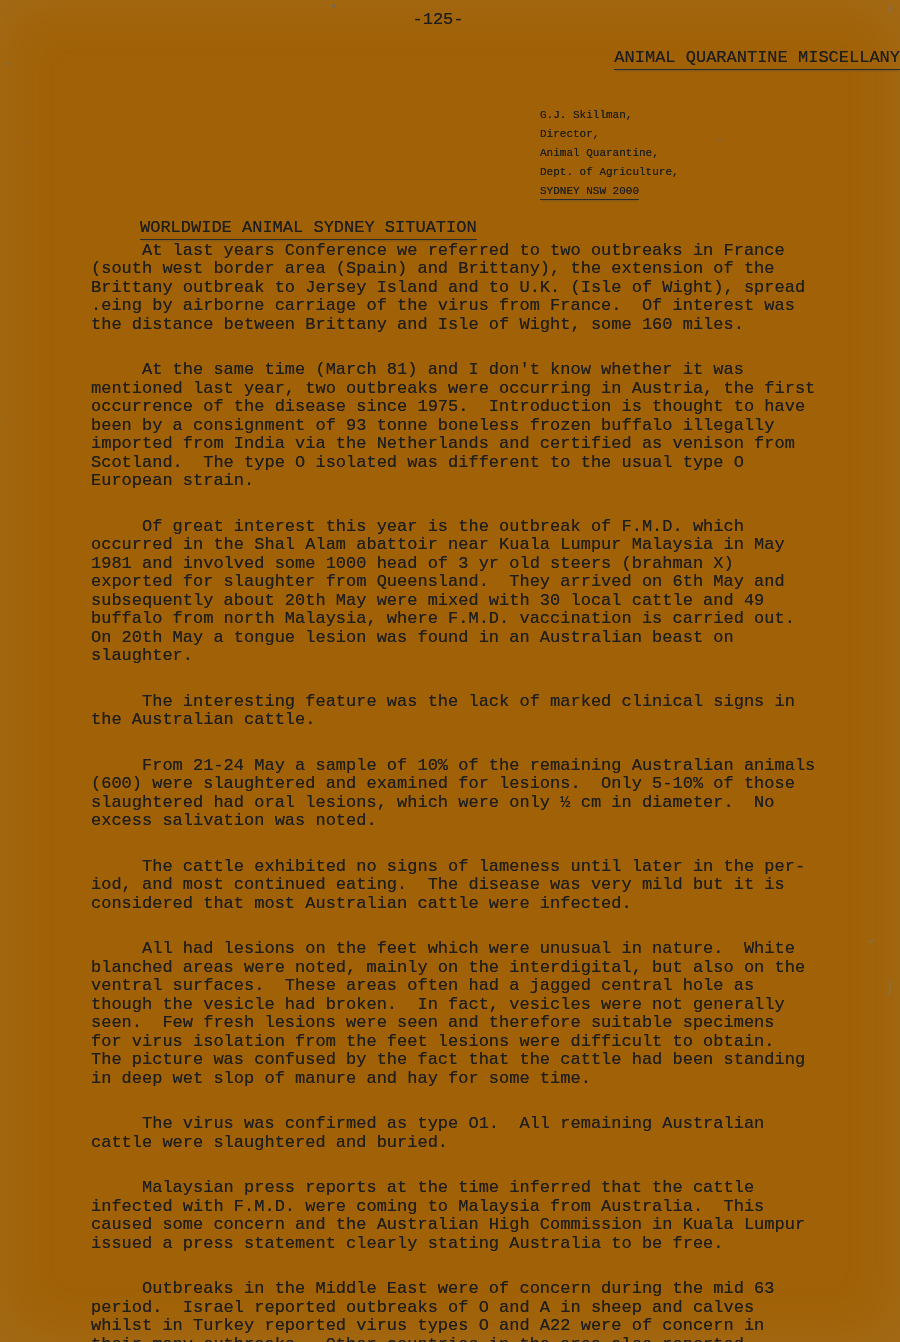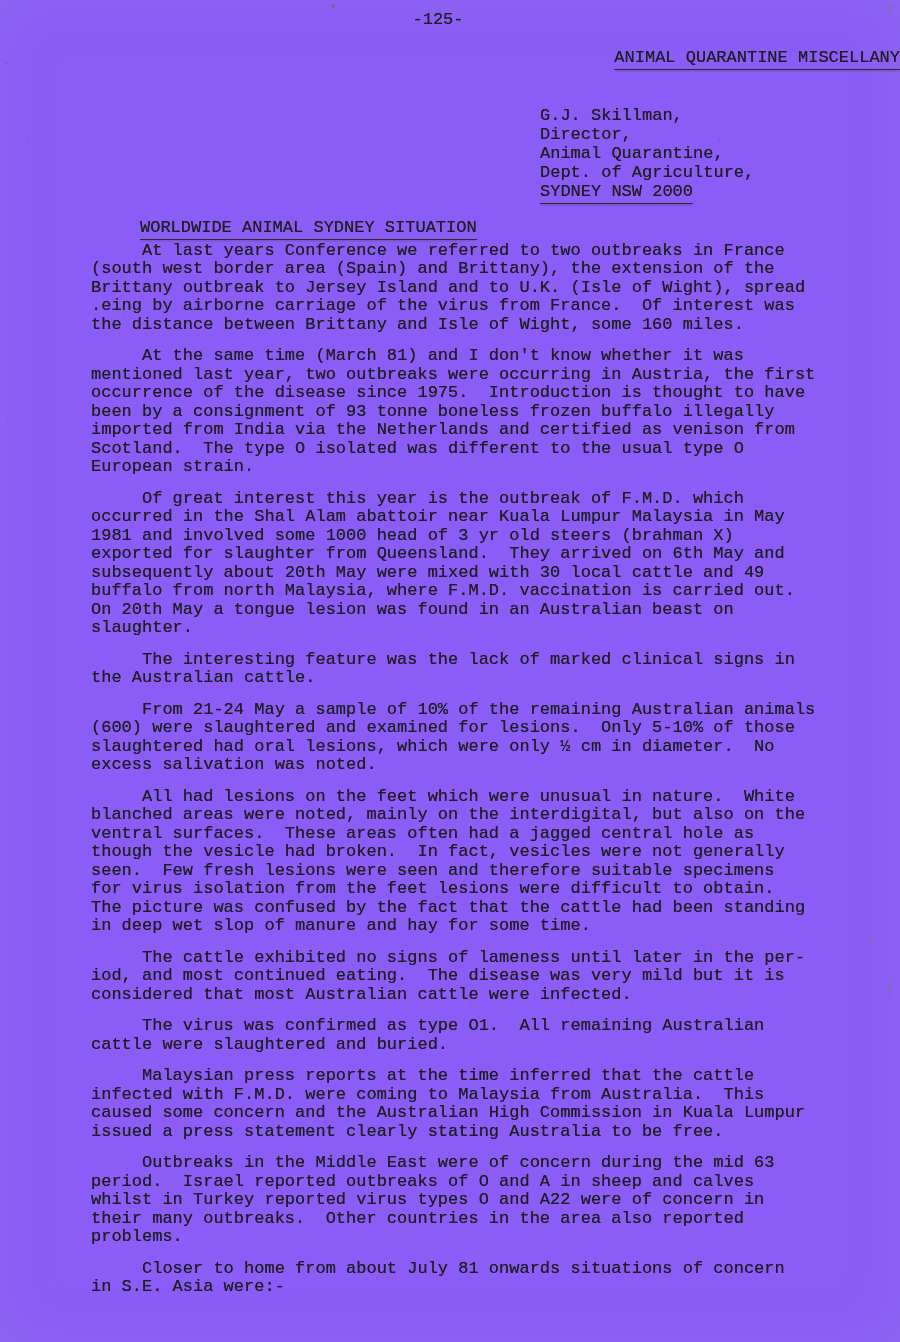--- a/index.html
+++ b/index.html
@@ -6,21 +6,21 @@
   body {
     width: 900px; height: 1342px;
     background: #ffffff;
     font-family: "Liberation Mono", "DejaVu Sans Mono", monospace;
     color: #1e1e1e;
     position: relative;
     overflow: hidden;
   }
   .page {
     position: absolute; inset: 0;
-    background: #8b5cf6;
+    background: #a16207;
     box-shadow: inset 0 0 60px rgba(180,180,175,0.12);
   }
   .txt {
     font-size: 17px;
     line-height: 18.5px;
     text-shadow: 0 0 0.6px rgba(25,25,25,0.75);
   }
   .u {
     border-bottom: 1.7px solid #2b2b2b;
     padding-bottom: 1.5px;
@@ -30,32 +30,32 @@
     position: absolute; top: 11px; left: 0; right: 0;
     text-align: center;
   }
   .page-number span { display: inline-block; transform: translateX(-12px); }
   .doc-title {
     position: absolute; top: 49px; left: 0; right: 0;
     text-align: right;
   }
   .sender {
     position: absolute; left: 540px; top: 106px;
-    font-size: 17px; line-height: 19px;
+    font-size: 11px; line-height: 19px;
     text-shadow: 0 0 0.6px rgba(25,25,25,0.75);
   }
   .sender .lines { white-space: pre; }
   .body-col {
     position: absolute; left: 91px; top: 219px; width: 744px;
   }
   .h1, .h2 { margin-left: 49px; }
   .h2 { margin-top: 9px; }
   .paras { margin-top: 4px; }
   .para { white-space: pre; }
-  .para + .para { margin-top: 13px; }
+  .para + .para { margin-top: 27px; }
   .speck { position: absolute; background: #6a6a66; border-radius: 50%; }
   .mark-line { position: absolute; background: #77776f; }
 </style>
 </head>
 <body>
 
 <div class="page">
 
   <div class="page-number txt">
     <span>-125-</span>
@@ -99,31 +99,31 @@
 subsequently about 20th May were mixed with 30 local cattle and 49
 buffalo from north Malaysia, where F.M.D. vaccination is carried out.
 On 20th May a tongue lesion was found in an Australian beast on
 slaughter.</div>
         <div class="para">     The interesting feature was the lack of marked clinical signs in
 the Australian cattle.</div>
         <div class="para">     From 21-24 May a sample of 10% of the remaining Australian animals
 (600) were slaughtered and examined for lesions.  Only 5-10% of those
 slaughtered had oral lesions, which were only ½ cm in diameter.  No
 excess salivation was noted.</div>
+        <div class="para">     The cattle exhibited no signs of lameness until later in the per-
+iod, and most continued eating.  The disease was very mild but it is
+considered that most Australian cattle were infected.</div>
         <div class="para">     All had lesions on the feet which were unusual in nature.  White
 blanched areas were noted, mainly on the interdigital, but also on the
 ventral surfaces.  These areas often had a jagged central hole as
 though the vesicle had broken.  In fact, vesicles were not generally
 seen.  Few fresh lesions were seen and therefore suitable specimens
 for virus isolation from the feet lesions were difficult to obtain.
 The picture was confused by the fact that the cattle had been standing
 in deep wet slop of manure and hay for some time.</div>
-        <div class="para">     The cattle exhibited no signs of lameness until later in the per-
-iod, and most continued eating.  The disease was very mild but it is
-considered that most Australian cattle were infected.</div>
         <div class="para">     The virus was confirmed as type O1.  All remaining Australian
 cattle were slaughtered and buried.</div>
         <div class="para">     Malaysian press reports at the time inferred that the cattle
 infected with F.M.D. were coming to Malaysia from Australia.  This
 caused some concern and the Australian High Commission in Kuala Lumpur
 issued a press statement clearly stating Australia to be free.</div>
         <div class="para">     Outbreaks in the Middle East were of concern during the mid 63
 period.  Israel reported outbreaks of O and A in sheep and calves
 whilst in Turkey reported virus types O and A22 were of concern in
 their many outbreaks.  Other countries in the area also reported

